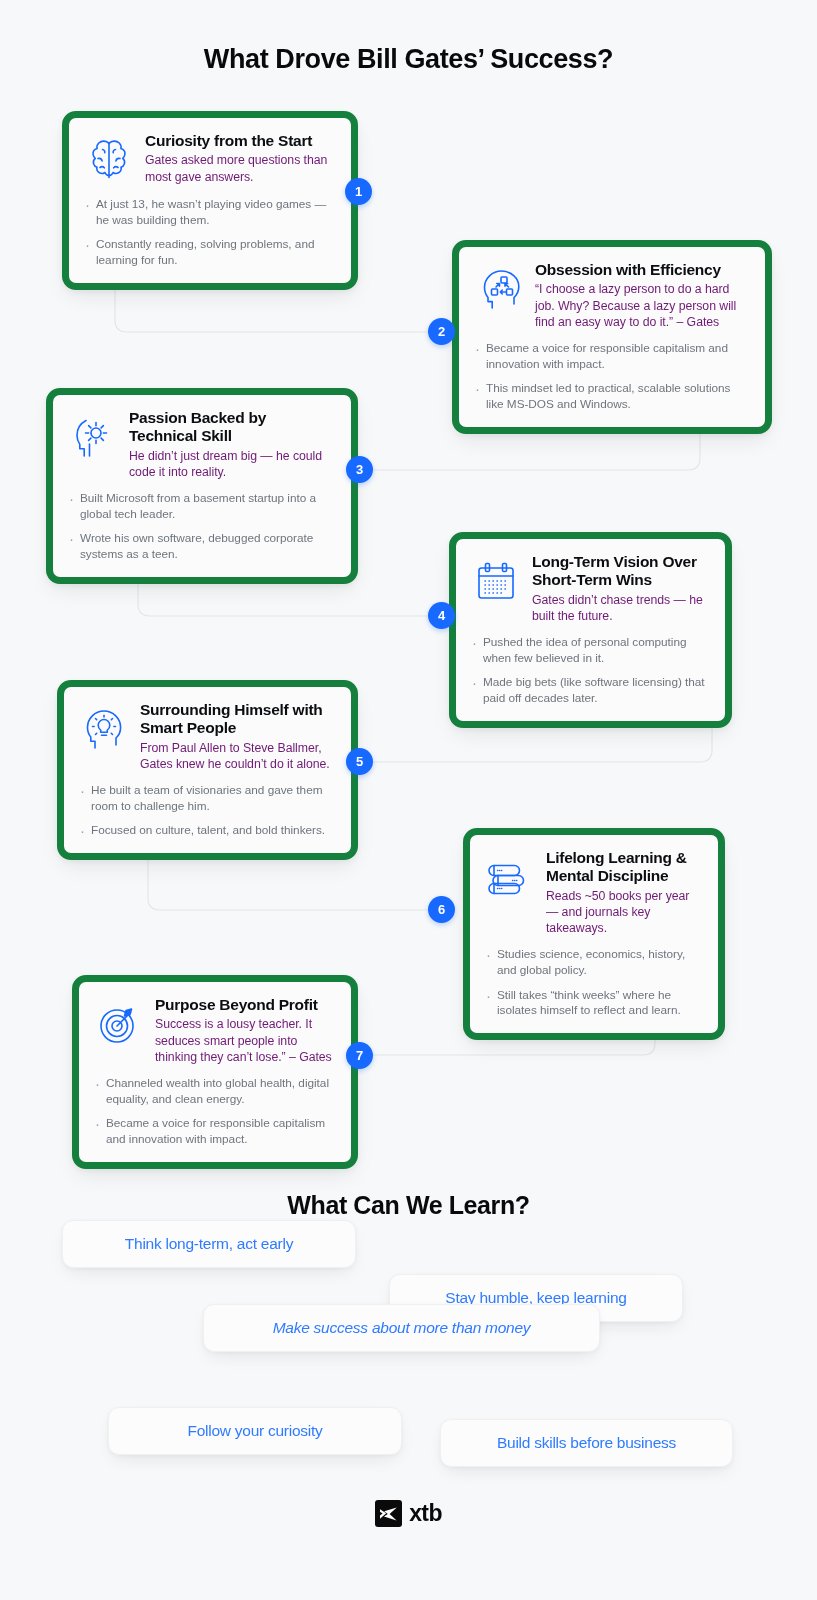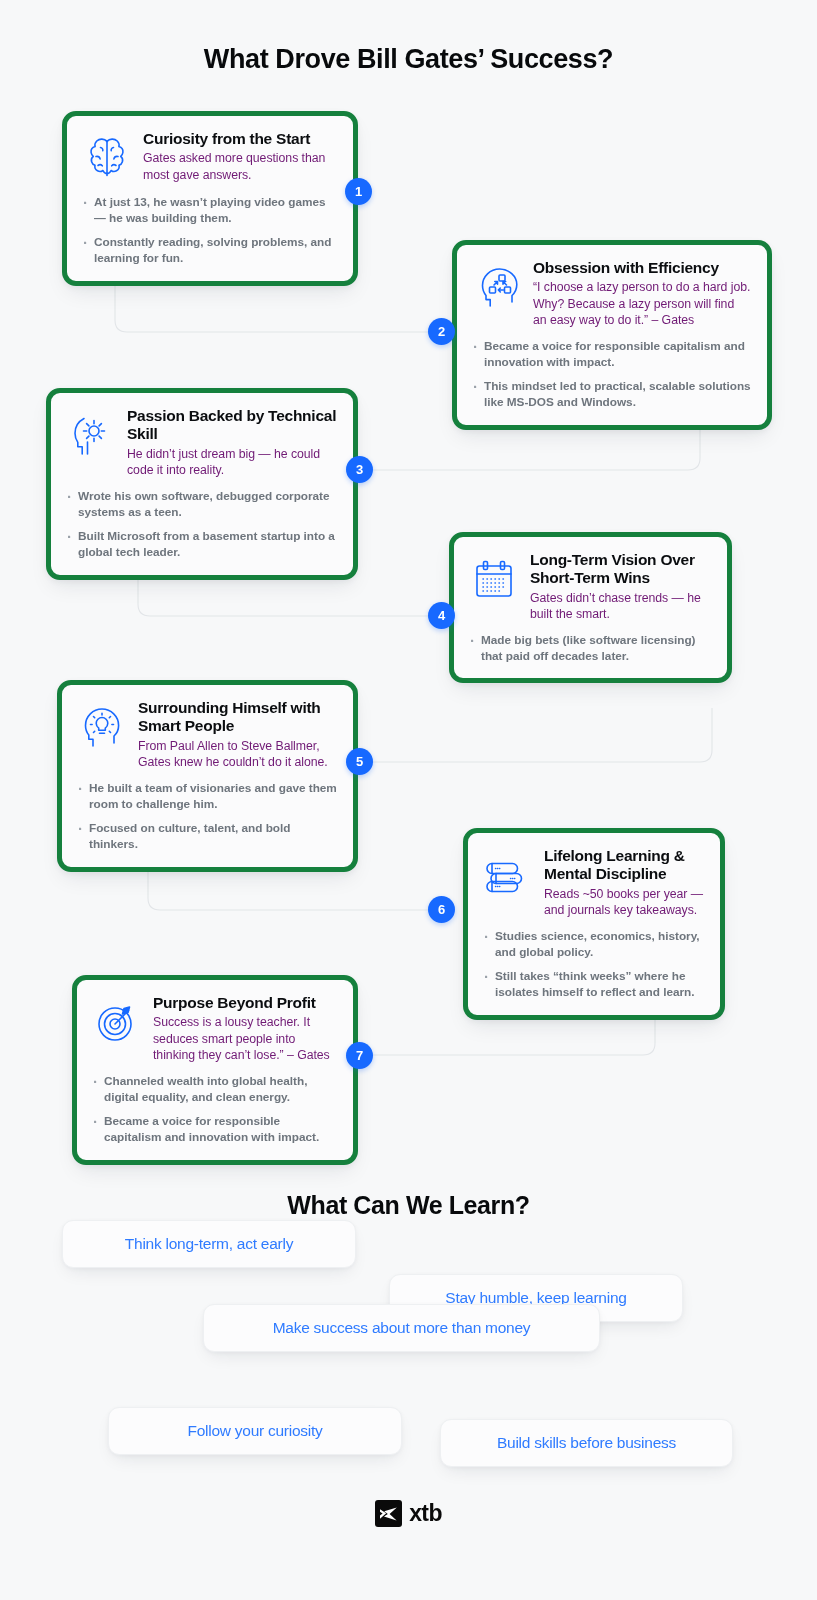--- a/index.html
+++ b/index.html
@@ -21,41 +21,41 @@
   #title-main{ top:44px; }
   #title-learn{ top:1191px; font-size:25px; }
 
   
   #connectors{ position:absolute; left:0; top:0; width:817px; height:1600px; pointer-events:none; }
 
   
   .card{
     position:absolute;
     background:#fbfbfc;
-    border:5px solid #15803d;
+    border:7px solid #15803d;
     border-radius:14px;
     box-shadow:0 10px 22px -6px rgba(18,28,45,.10), 0 2px 6px rgba(18,28,45,.05);
     padding:14px 16px 14px 14px;
   }
   .card-head{ display:flex; align-items:flex-start; gap:10px; }
   .card-icon{ flex:0 0 auto; width:52px; height:52px; margin-top:2px; }
   .card-icon svg{ display:block; width:52px; height:52px; }
   .card-headtext{ flex:1 1 auto; min-width:0; }
   .card-title{
     font-size:15.5px; font-weight:bold; color:#0b0d10;
     letter-spacing:-0.25px; line-height:1.18;
   }
   .card-sub{
     font-size:12.3px; color:#701a75; line-height:1.32; margin-top:2px;
     letter-spacing:-0.05px;
   }
   .bullets{ margin-top:11px; }
   .bullet{
     position:relative; padding-left:13px; font-size:11.8px; color:#6e757d;
-    line-height:1.33; margin-bottom:9px; letter-spacing:-0.03px;font-weight:bold;
+    line-height:1.33; margin-bottom:9px; letter-spacing:-0.03px;
   }
   .bullet:last-child{ margin-bottom:0; }
   .bullet:before{
     content:"·"; position:absolute; left:2px; top:-2px;
     color:#9aa1a9; font-size:15px; line-height:1.33;
   }
 
   
   .badge{
     position:absolute; width:27px; height:27px; border-radius:50%;
@@ -179,22 +179,22 @@
           <circle cx="29" cy="22" r="5"></circle>
           <path d="M29 11.5v3.2M29 29.3v3.2M39.5 22h-3.2M21.7 22h-3.2M36.4 14.6l-2.3 2.3M23.9 27.1l-2.3 2.3M36.4 29.4l-2.3-2.3M23.9 16.9l-2.3-2.3"></path>
         </svg>
       </div>
       <div class="card-headtext">
         <div class="card-title">Passion Backed by Technical Skill</div>
         <div class="card-sub">He didn’t just dream big — he could code it into reality.</div>
       </div>
     </div>
     <div class="bullets">
+      <div class="bullet">Built Microsoft from a basement startup into a global tech leader.</div>
       <div class="bullet">Wrote his own software, debugged corporate systems as a teen.</div>
-      <div class="bullet">Built Microsoft from a basement startup into a global tech leader.</div>
     </div>
   </div>
   <div class="badge" style="left:346px; top:456px;">3</div>
 
   <div class="card" style="left:449px; top:532px; width:283px;">
     <div class="card-head">
       <div class="card-icon">
         <svg viewBox="0 0 52 52" stroke="#1769ff" stroke-width="1.6" fill="none" stroke-linecap="round" stroke-linejoin="round">
           <rect x="9" y="13" width="34" height="30" rx="2.5"></rect>
           <path d="M9 21h34"></path>
@@ -203,24 +203,25 @@
           <g stroke-width="1.5" stroke-linecap="round">
             <path d="M15 26h0.4M19 26h0.4M23 26h0.4M27 26h0.4M31 26h0.4M35 26h0.4"></path>
             <path d="M15 30h0.4M19 30h0.4M23 30h0.4M27 30h0.4M31 30h0.4M35 30h0.4"></path>
             <path d="M15 34h0.4M19 34h0.4M23 34h0.4M27 34h0.4M31 34h0.4M35 34h0.4"></path>
             <path d="M15 38h0.4M19 38h0.4M23 38h0.4M27 38h0.4M31 38h0.4"></path>
           </g>
         </svg>
       </div>
       <div class="card-headtext">
         <div class="card-title">Long-Term Vision Over Short-Term Wins</div>
-        <div class="card-sub">Gates didn’t chase trends — he built the smart.</div>
-      </div>
-    </div>
-    <div class="bullets">
+        <div class="card-sub">Gates didn’t chase trends — he built the future.</div>
+      </div>
+    </div>
+    <div class="bullets">
+      <div class="bullet">Pushed the idea of personal computing when few believed in it.</div>
       <div class="bullet">Made big bets (like software licensing) that paid off decades later.</div>
     </div>
   </div>
   <div class="badge" style="left:428px; top:602px;">4</div>
 
   <div class="card" style="left:57px; top:680px; width:301px;">
     <div class="card-head">
       <div class="card-icon">
         <svg viewBox="0 0 52 52" stroke="#1769ff" stroke-width="1.6" fill="none" stroke-linecap="round" stroke-linejoin="round">
           <path d="M38 42v-7c3-2.8 4.6-6.6 4.6-10.6C42.6 15.4 35.1 8 26 8S9.5 15.4 9.5 24.4c0 3.6 1.2 7 3.3 9.6v4.2h4.2V45"></path>
@@ -288,21 +289,21 @@
     </div>
     <div class="bullets">
       <div class="bullet">Channeled wealth into global health, digital equality, and clean energy.</div>
       <div class="bullet">Became a voice for responsible capitalism and innovation with impact.</div>
     </div>
   </div>
   <div class="badge" style="left:346px; top:1042px;">7</div>
 
   <div class="pill" style="left:62px; top:1220px; width:294px; height:48px;">Think long-term, act early</div>
   <div class="pill" style="left:389px; top:1274px; width:294px; height:48px;">Stay humble, keep learning</div>
-  <div class="pill" style="left:203px; top:1304px; width:397px; height:48px;">Make success about more than money</div>
+  <div class="pill" style="left:203px; top:1304px; width:397px; height:48px;font-style:italic;">Make success about more than money</div>
   <div class="pill" style="left:108px; top:1407px; width:294px; height:48px;">Follow your curiosity</div>
   <div class="pill" style="left:440px; top:1419px; width:293px; height:48px;">Build skills before business</div>
 
   <div id="footer-logo">
     <span class="mark">
       <svg width="19" height="14" viewBox="0 0 19 14" fill="#fff" xmlns="http://www.w3.org/2000/svg">
         <path d="M1 2.2 L7.2 6.3 L1 11.8 L1 8.6 L3.6 6.4 L1 4.8 Z"></path>
         <path d="M5.2 4.2 L17.8 0.6 L10.6 7.0 L17.6 13.4 L5.0 9.6 L8.8 7.0 Z"></path>
       </svg>
     </span>

